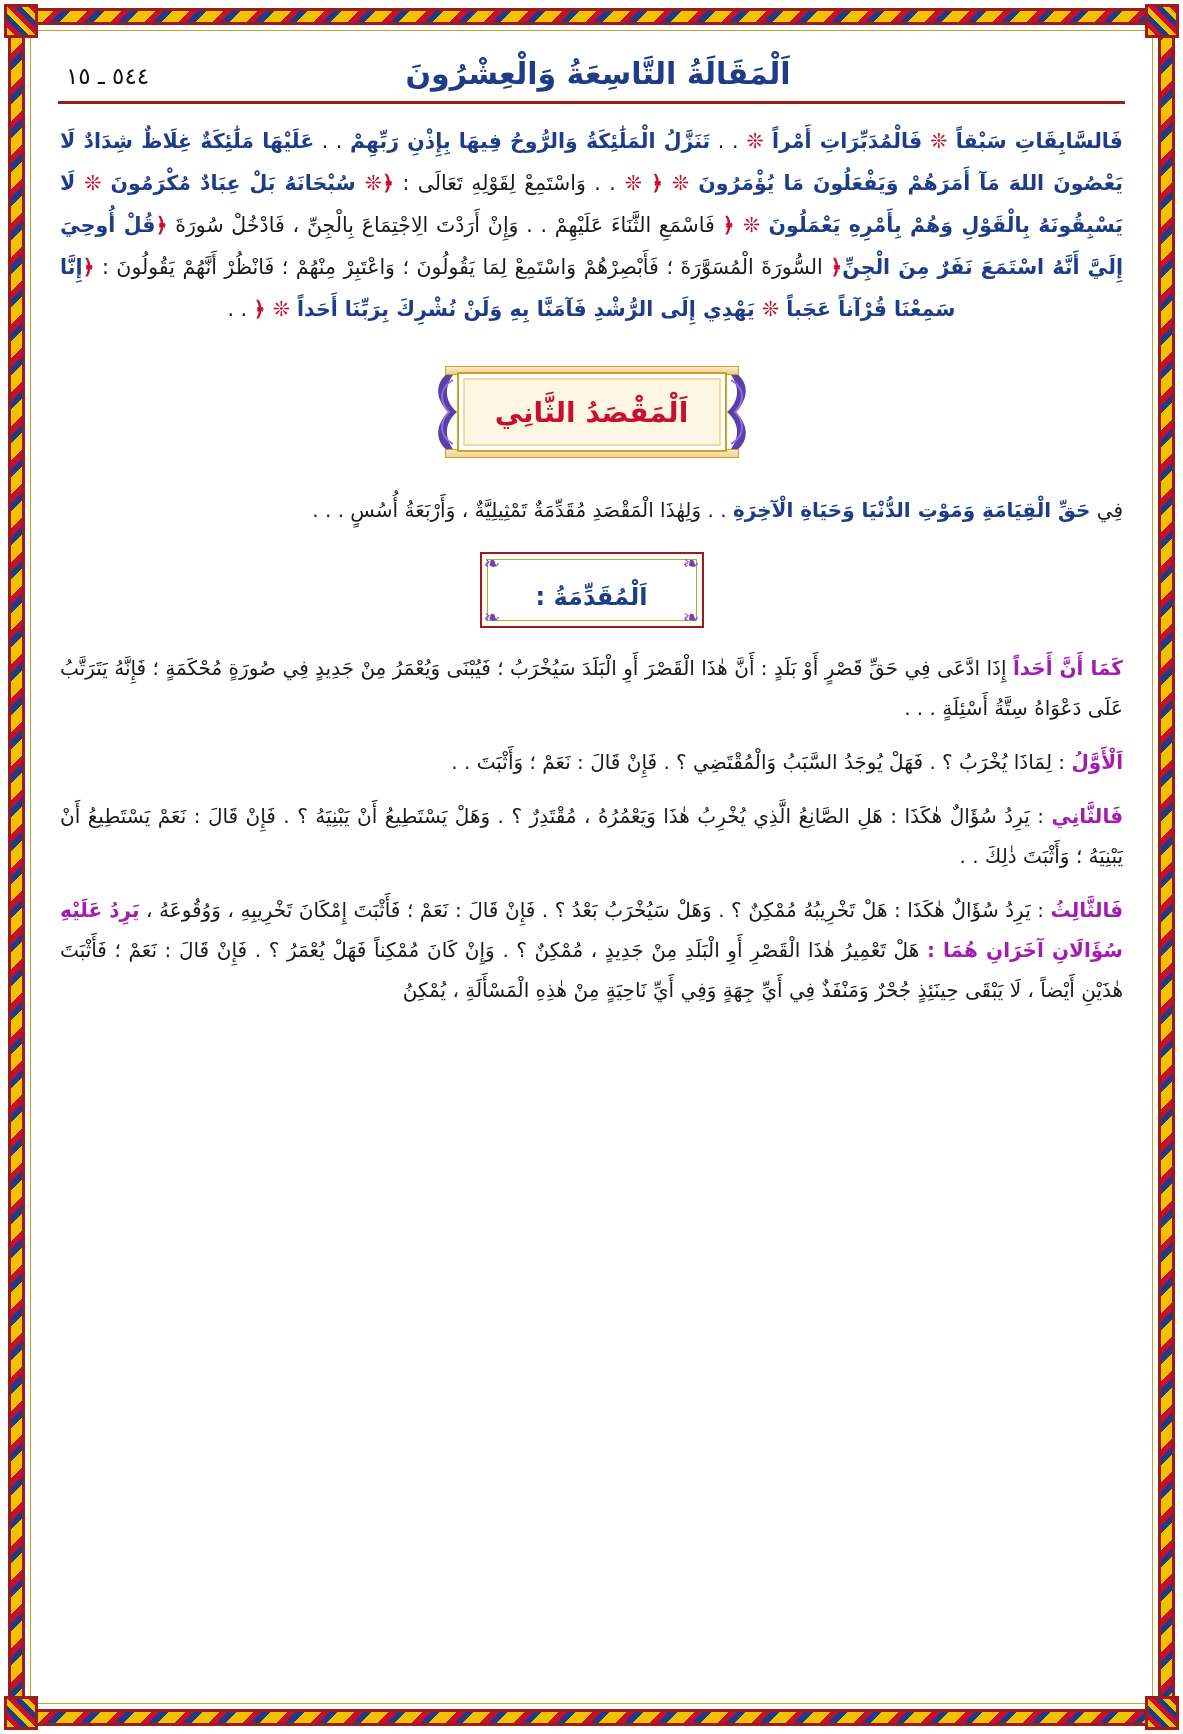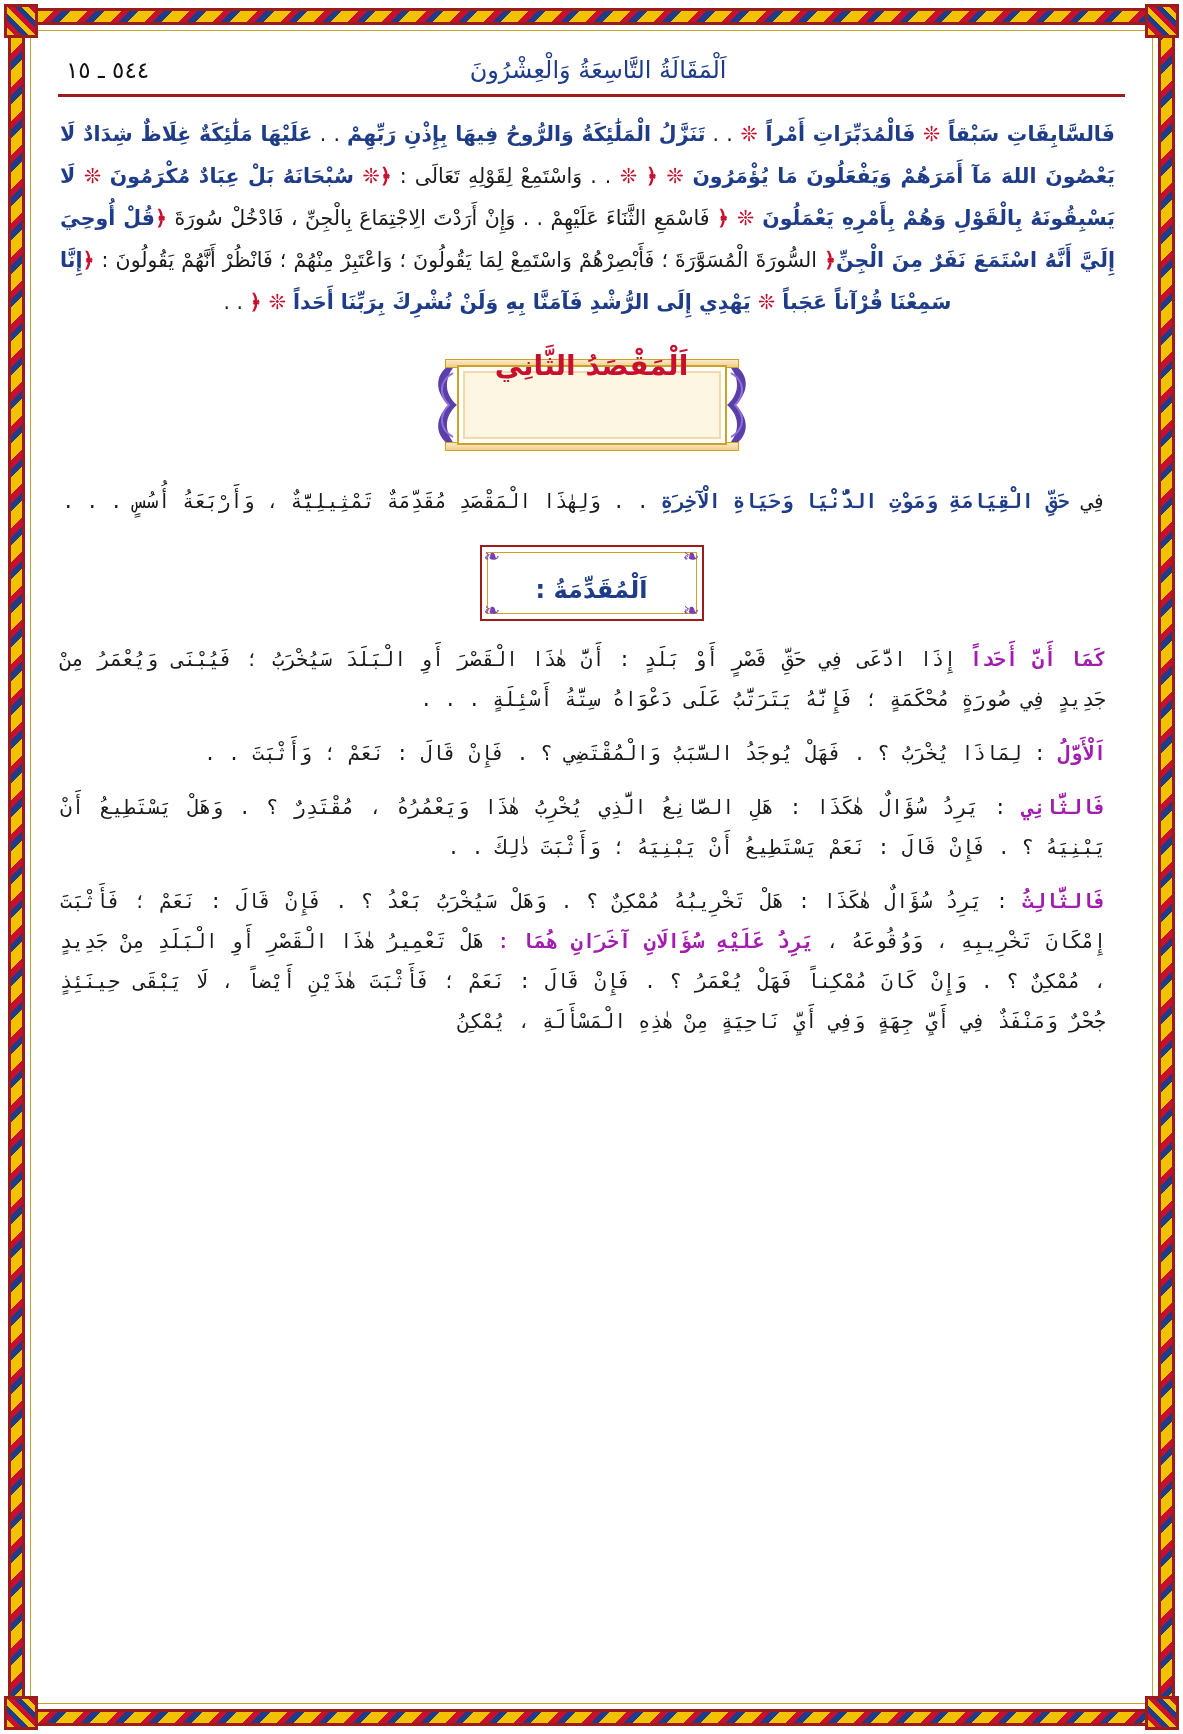--- a/index.html
+++ b/index.html
@@ -80,22 +80,22 @@
   
   .header-row {
     display: flex;
     align-items: baseline;
     justify-content: space-between;
     direction: rtl;
     padding: 8px 18px 0 18px;
   }
   .chapter-title {
     color: #1f3c88;
-    font-size: 24px;
-    font-weight: normal;
+    font-size: 30px;
+    font-weight: bold;
     letter-spacing: 0.2px;
     flex: 1;
     text-align: center;
     padding-right: 70px;
   }
   .page-number {
     color: #111111;
     font-size: 23px;
     font-weight: normal;
     direction: ltr;
@@ -112,21 +112,21 @@
   .body-block {
     direction: rtl;
     text-align: justify;
     text-align-last: center;
     font-size: 20.5px;
     line-height: 2.05;
     color: #1a1a1a;
     padding: 0 12px;
   }
   .para {
-    margin: 0 8px 4px 0;
+    margin: 0 0 4px 0;
     text-align: justify;
   }
   .quran {
     color: #1f3c88;
     font-weight: bold;
   }
   .redmark {
     color: #c8102e;
     font-weight: bold;
   }
@@ -146,20 +146,21 @@
   .banner-wrap {
     display: flex;
     justify-content: center;
     margin: 26px 0 22px 0;
   }
   .banner {
     position: relative;
     width: 330px;
     height: 112px;
     display: flex;
+    align-items: center;
     justify-content: center;
   }
   .banner-box {
     position: absolute;
     left: 30px; right: 30px; top: 16px; bottom: 16px;
     border: 2px solid #c9a227;
     background: #fdf6e3;
     box-shadow: inset 0 0 0 4px #ffffff, inset 0 0 0 6px #f3d9a4;
   }
   .banner-bar {
@@ -233,21 +234,21 @@
   }
 
   .section-body {
     direction: rtl;
     font-size: 20px;
     line-height: 2.0;
     color: #1a1a1a;
     padding: 0 12px;
     text-align: justify;
   }
-  .section-body p { margin: 0 17px 14px 0; font-family: Liberation Mono, monospace; }
+  .section-body p { margin: 0 0 14px 0; }
   .centered-last { text-align: justify; }
 </style>
 </head>
 <body>
 
 <div class="page">
 
   <div class="frame-outer"></div>
   <div class="frame-mid"></div>
   <div class="frame-inner"></div>

